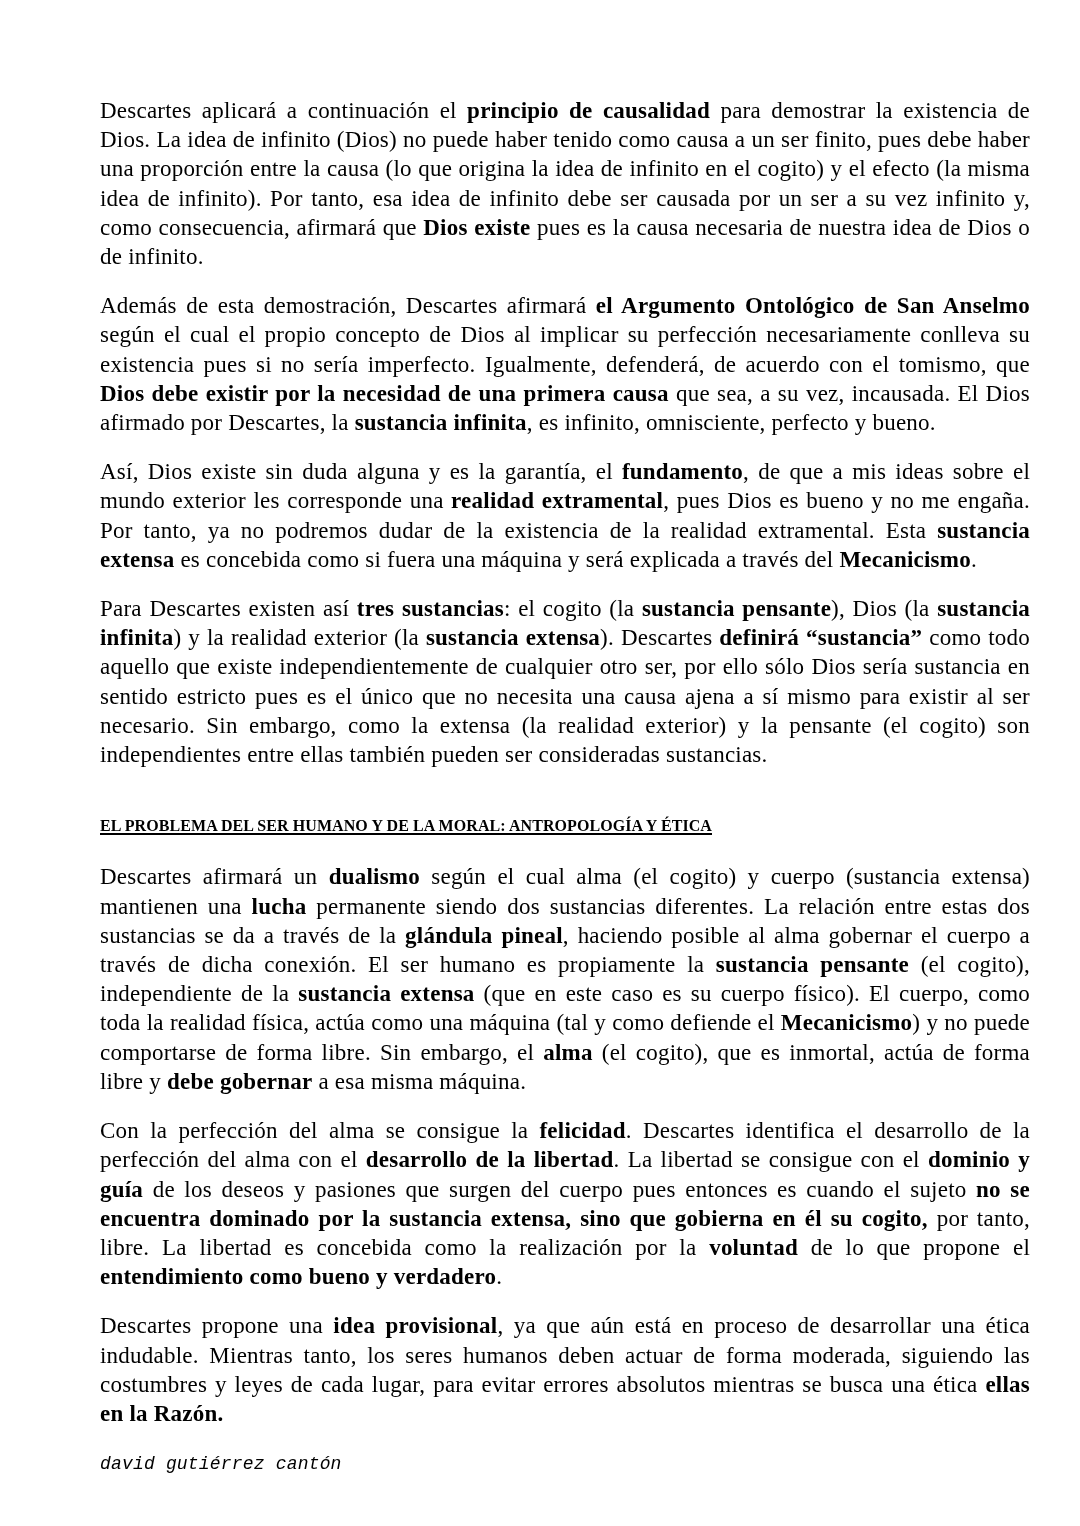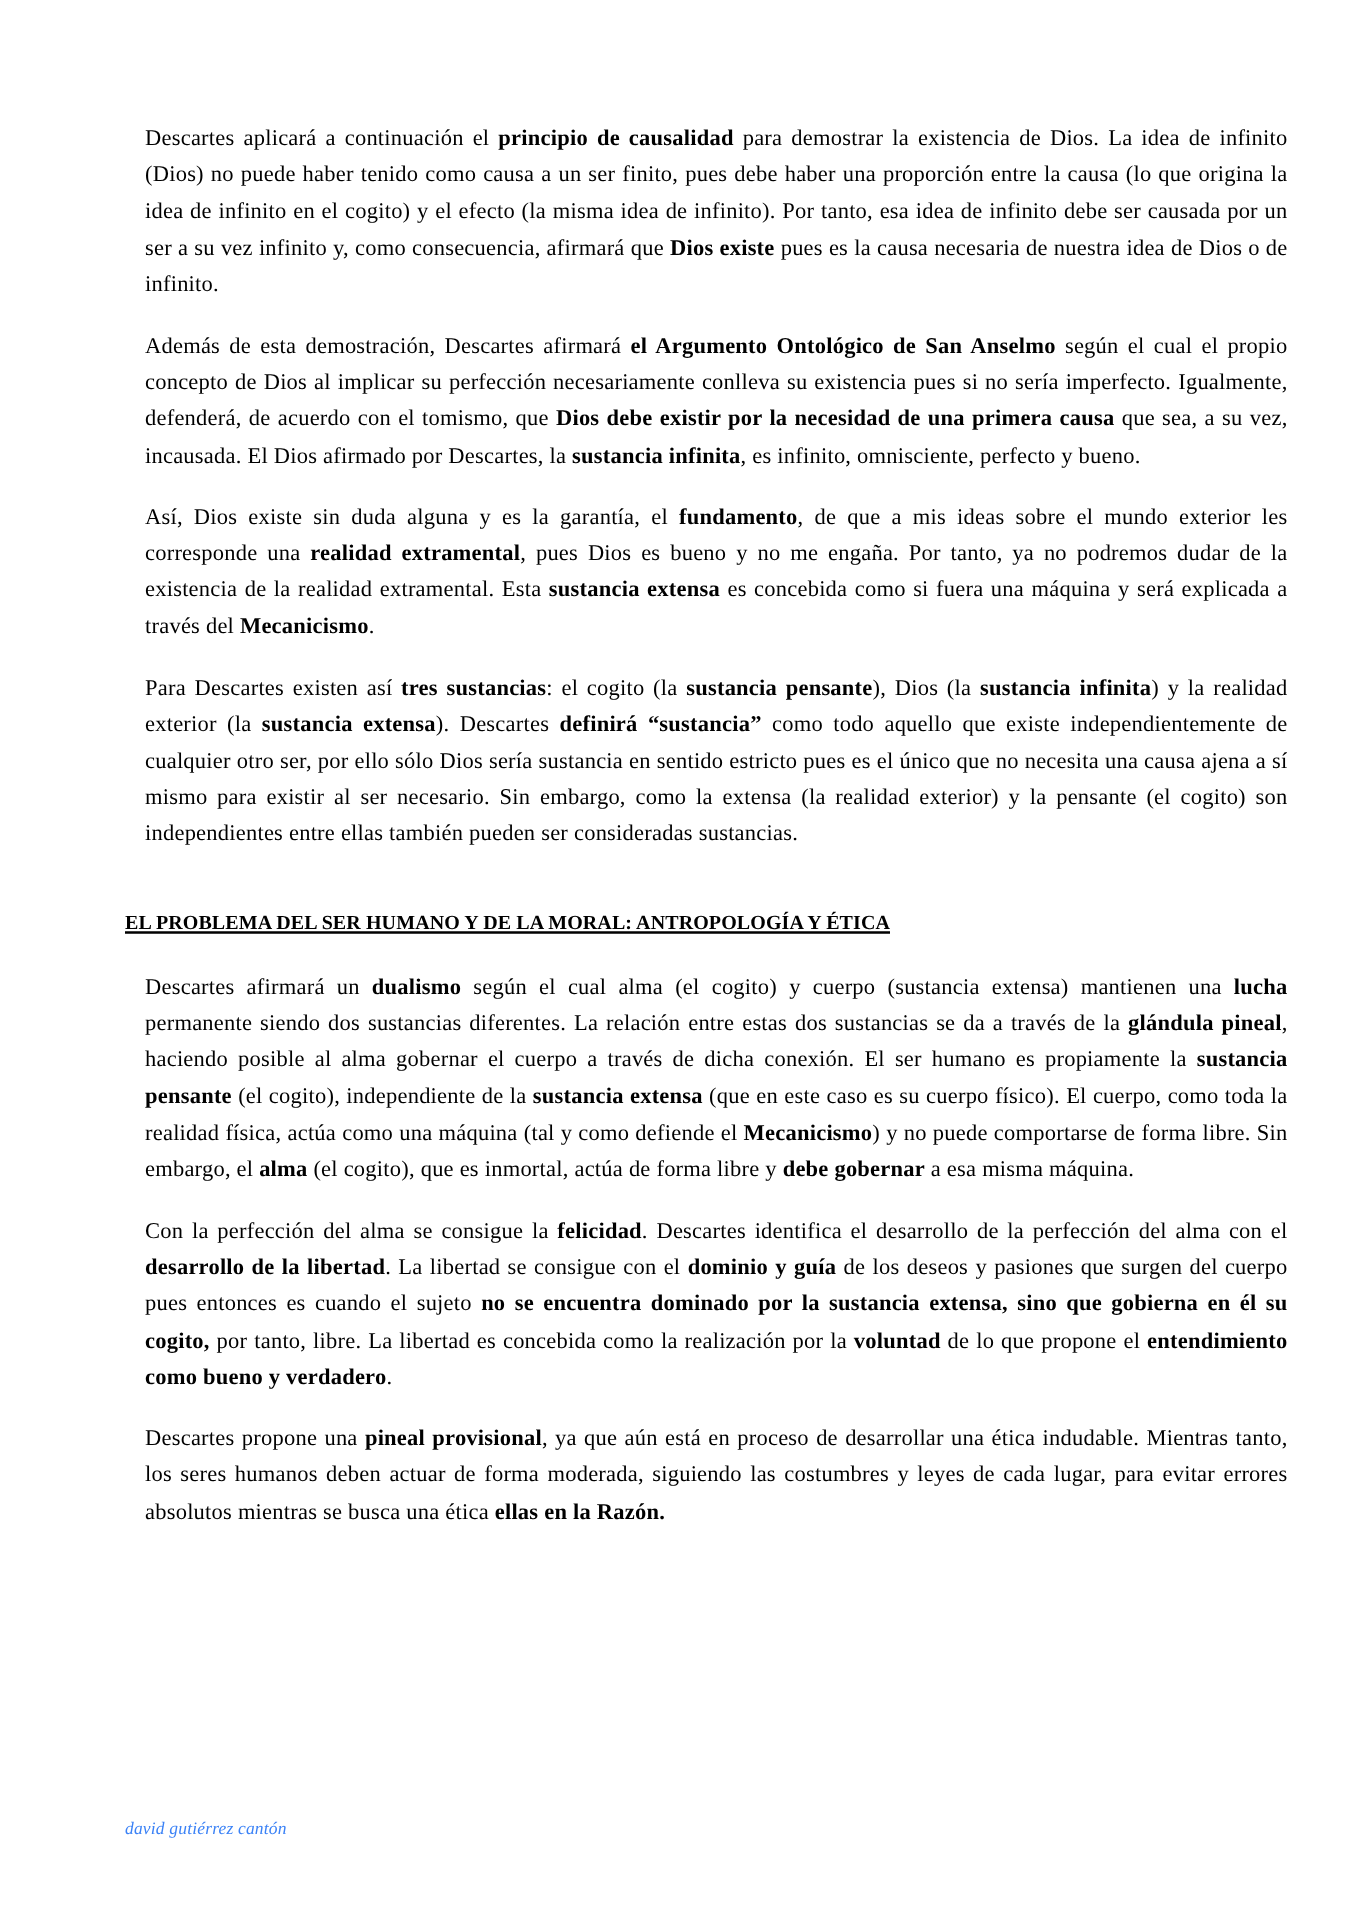--- a/index.html
+++ b/index.html
@@ -29,22 +29,22 @@
   }
 
   .content {
     position: absolute;
     left: 100px;
     top: 96px;
     width: 930px;
   }
 
   p.para {
-    margin: 0 0 20px 16px;
-    font-size: 18px;
+    margin: 0 0 20px 0;
+    font-size: 23px;
     line-height: 29.2px;
     text-align: justify;
     text-justify: inter-word;
     hyphens: none;
     letter-spacing: 0.01em;
   }
 
   p.para:last-of-type {
     margin-bottom: 0;
   }
@@ -70,25 +70,25 @@
   .gap-before-heading { height: 22px; }
   .gap-after-heading  { height: 22px; }
 
   .footer {
     position: absolute;
     left: 100px;
     top: 1455px;
     width: 880px;
   }
   .footer .signature {
-    font-family: Liberation Serif, serif;
+    font-family: Liberation Mono, monospace;
     font-style: italic;
-    font-size: 14px;
+    font-size: 18px;
     line-height: 18px;
-    color: #3b82f6;
+    color: #000000;
     letter-spacing: 0.01em;
   }
 </style>
 </head>
 <body>
 
 <div class="page">
 
   <div class="content">
 
@@ -103,21 +103,21 @@
     <div class="gap-before-heading"></div>
 
     <h2 class="section-heading">EL PROBLEMA DEL SER HUMANO Y DE LA MORAL: ANTROPOLOGÍA Y ÉTICA</h2>
 
     <div class="gap-after-heading"></div>
 
     <p class="para">Descartes afirmará un <b>dualismo</b> según el cual alma (el cogito) y cuerpo (sustancia extensa) mantienen una <b>lucha</b> permanente siendo dos sustancias diferentes. La relación entre estas dos sustancias se da a través de la <b>glándula pineal</b>, haciendo posible al alma gobernar el cuerpo a través de dicha conexión. El ser humano es propiamente la <b>sustancia pensante</b> (el cogito), independiente de la <b>sustancia extensa</b> (que en este caso es su cuerpo físico). El cuerpo, como toda la realidad física, actúa como una máquina (tal y como defiende el <b>Mecanicismo</b>) y no puede comportarse de forma libre. Sin embargo, el <b>alma</b> (el cogito), que es inmortal, actúa de forma libre y <b>debe gobernar</b> a esa misma máquina.</p>
 
     <p class="para">Con la perfección del alma se consigue la <b>felicidad</b>. Descartes identifica el desarrollo de la perfección del alma con el <b>desarrollo de la libertad</b>. La libertad se consigue con el <b>dominio y guía</b> de los deseos y pasiones que surgen del cuerpo pues entonces es cuando el sujeto <b>no se encuentra dominado por la sustancia extensa, sino que gobierna en él su cogito,</b> por tanto, libre. La libertad es concebida como la realización por la <b>voluntad</b> de lo que propone el <b>entendimiento como bueno y verdadero</b>.</p>
 
-    <p class="para">Descartes propone una <b>pineal provisional</b>, ya que aún está en proceso de desarrollar una ética indudable. Mientras tanto, los seres humanos deben actuar de forma moderada, siguiendo las costumbres y leyes de cada lugar, para evitar errores absolutos mientras se busca una ética <b>ellas en la Razón.</b></p>
+    <p class="para">Descartes propone una <b>idea provisional</b>, ya que aún está en proceso de desarrollar una ética indudable. Mientras tanto, los seres humanos deben actuar de forma moderada, siguiendo las costumbres y leyes de cada lugar, para evitar errores absolutos mientras se busca una ética <b>ellas en la Razón.</b></p>
 
   </div>
 
   <div class="footer">
     <div class="signature">david gutiérrez cantón</div>
   </div>
 
 </div>
 
 </body></html>

